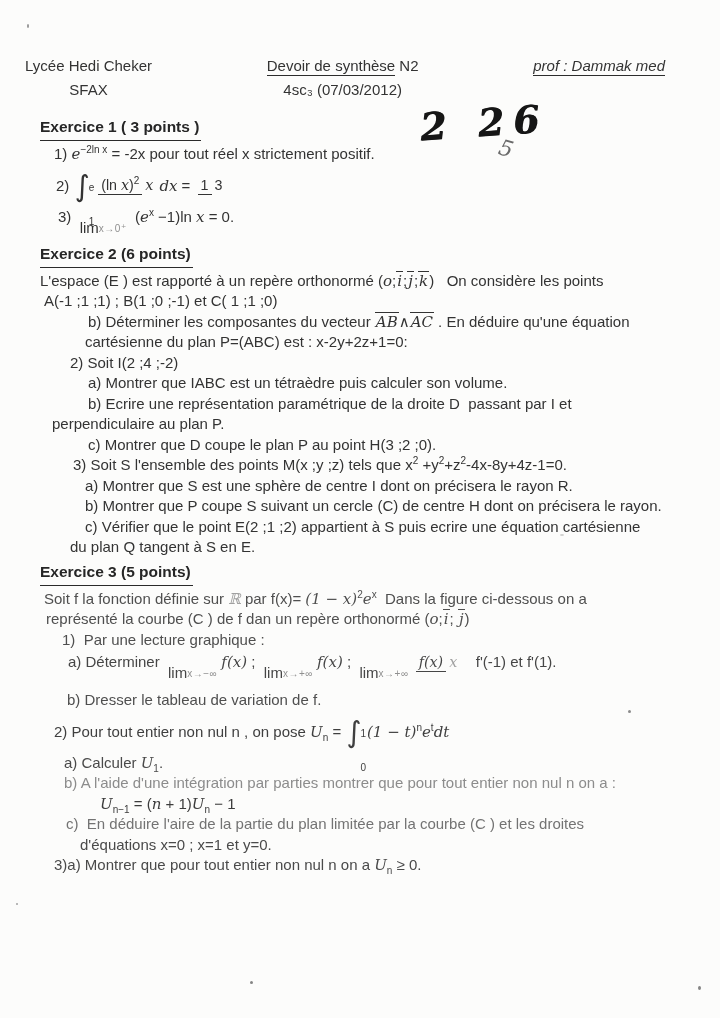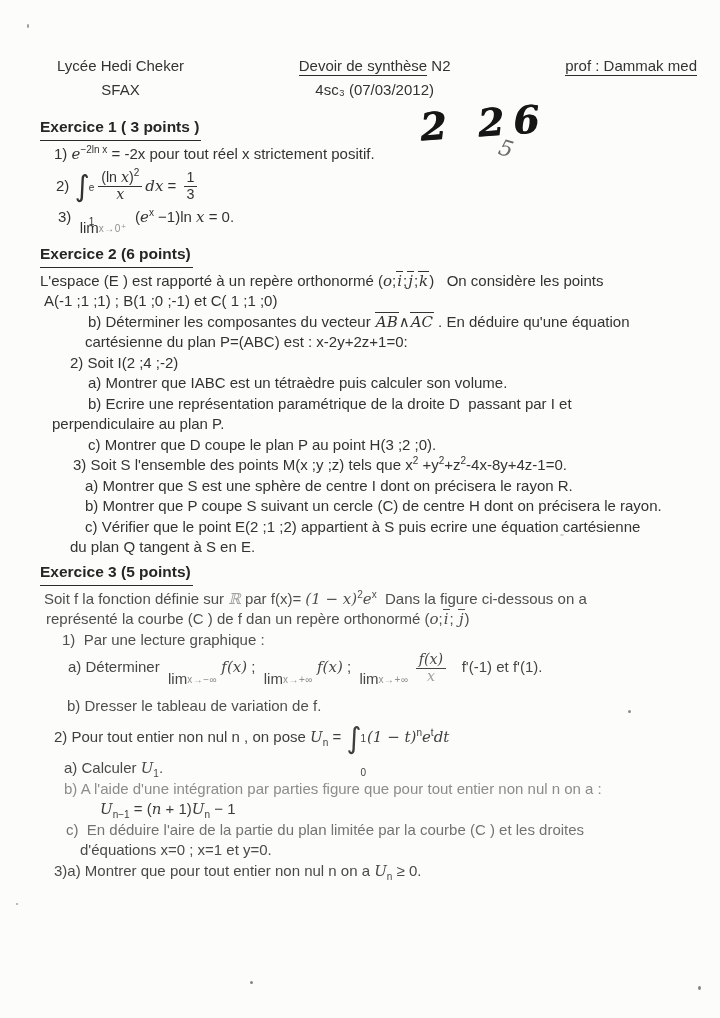--- a/index.html
+++ b/index.html
@@ -4,24 +4,24 @@
 <style>
   html,body{margin:0;padding:0;}
   body{
     width:720px;height:1018px;position:relative;overflow:hidden;
     background:#fcfcfb;color:#333;
     font-family:"Liberation Sans","DejaVu Sans",sans-serif;
     font-size:15px;
   }
   .page{position:absolute;inset:0;}
   
-  .hdr{position:absolute;top:54px;left:57px;width:640px;display:flex;justify-content:space-between;align-items:flex-start;}
+  .hdr{position:absolute;top:54px;left:25px;width:640px;display:flex;justify-content:space-between;align-items:flex-start;}
   .hdr-left{text-align:center;line-height:24px;}
   .hdr-center{text-align:center;line-height:24px;}
-  .hdr-right{line-height:24px;}
+  .hdr-right{line-height:24px;font-style:italic;}
   .ul{border-bottom:1.5px solid #2c2c2c;padding-bottom:1px;}
   
   .hw{
     position:absolute;left:420px;top:100px;
     font-family:"DejaVu Serif",serif;font-style:italic;font-weight:bold;
     font-size:38px;letter-spacing:9px;color:#161616;
     transform:rotate(-4deg);text-shadow:0.6px 0.4px 0 #161616;
   }
   .hw5{
     position:absolute;left:499px;top:136px;
@@ -37,21 +37,21 @@
   .exh.mt{margin-top:7px;}
   .exh.mt2{margin-top:5px;}
   .line{white-space:pre;line-height:20.5px;min-height:20.5px;color:#333;}
   .line.tall{margin:4px 0 4px 0;line-height:34px;}
   .line.tall2{margin:2px 0 10px 0;}
   
   .mi{font-family:"DejaVu Serif",serif;font-style:italic;}
   sup{font-size:10px;line-height:0;}
   sub{font-size:10px;line-height:0;}
   .vec{border-top:1.4px solid currentColor;padding:0 1px;}
-  .frac{display:inline-flex;flex-direction:column;text-align:center;vertical-align:middle;margin:0 3px;line-height:1.12;font-size:0.95em;}
+  .frac{display:inline-flex;flex-direction:row;text-align:center;vertical-align:middle;margin:0 3px;line-height:1.12;font-size:0.95em;}
   .frac .num{border-bottom:1.5px solid currentColor;padding:0 3px;}
   .frac .den{padding:0 3px;}
   .intg{display:inline-flex;align-items:center;vertical-align:middle;margin:0 1px;}
   .isym{font-size:29px;line-height:1;font-family:"DejaVu Sans",sans-serif;}
   .ibounds{display:inline-flex;flex-direction:column;justify-content:space-between;height:32px;font-size:10px;margin-left:-1px;}
   .lim{display:inline-flex;flex-direction:row;align-items:center;line-height:1;vertical-align:-11px;}
   .limtop{font-size:15px;}
   .limunder{font-size:10px;color:#8f8f8f;margin-top:3px;letter-spacing:0.5px;}
   .faint{color:#a0a0a0;}
   
@@ -114,21 +114,21 @@
 
     <h2 class="exh mt2">Exercice 3 (5 points)</h2>
     <section>
         <div class="line" style="margin-left: 4px; color: rgb(79, 79, 79);">Soit f la fonction définie sur <span class="mi faint">ℝ</span> par f(x)= <span class="mi">(1 − x)</span><sup>2</sup><span class="mi">e</span><sup>x</sup>  Dans la figure ci-dessous on a</div>
         <div class="line" style="margin-left: 6px; color: rgb(79, 79, 79);">représenté la courbe (C ) de f dan un repère orthonormé (<span class="mi">o</span>;<span class="vec mi">i</span>; <span class="vec mi">j</span>)</div>
         <div class="line" style="margin-left: 22px; color: rgb(79, 79, 79);">1)  Par une lecture graphique :</div>
         <div class="line tall2" style="margin-left: 28px; color: rgb(70, 70, 70);">a) Déterminer  <span class="lim"><span class="limtop">lim</span><span class="limunder">x→−∞</span></span> <span class="mi">f(x)</span> ;  <span class="lim"><span class="limtop">lim</span><span class="limunder">x→+∞</span></span> <span class="mi">f(x)</span> ;  <span class="lim"><span class="limtop">lim</span><span class="limunder">x→+∞</span></span> <span class="frac"><span class="num"><span class="mi">f(x)</span></span><span class="den"><span class="mi faint">x</span></span></span>   f'(-1) et f'(1).</div>
         <div class="line" style="margin-left: 27px; color: rgb(79, 79, 79);">b) Dresser le tableau de variation de f.</div>
         <div class="line tall" style="margin-left: 14px; color: rgb(63, 63, 63);">2) Pour tout entier non nul n , on pose <span class="mi">U</span><sub>n</sub> = <span class="intg"><span class="isym">∫</span><span class="ibounds"><span>1</span><span>0</span></span></span><span class="mi">(1 − t)</span><sup>n</sup><span class="mi">e</span><sup>t</sup><span class="mi">dt</span></div>
         <div class="line" style="margin-left: 24px; color: rgb(74, 74, 74);">a) Calculer <span class="mi">U</span><sub>1</sub>.</div>
-        <div class="line" style="margin-left: 24px; color: rgb(140, 140, 140);">b) A l'aide d'une intégration par parties figure que pour tout entier non nul n on a :</div>
+        <div class="line" style="margin-left: 24px; color: rgb(140, 140, 140);">b) A l'aide d'une intégration par parties montrer que pour tout entier non nul n on a :</div>
         <div class="line" style="margin-left: 60px; color: rgb(60, 60, 60);"><span class="mi">U</span><sub>n−1</sub> = (<span class="mi">n</span> + 1)<span class="mi">U</span><sub>n</sub> − 1</div>
         <div class="line" style="margin-left: 26px; color: #737373;">c)  En déduire l'aire de la partie du plan limitée par la courbe (C ) et les droites</div>
         <div class="line" style="margin-left: 40px; color: rgb(74, 74, 74);">d'équations x=0 ; x=1 et y=0.</div>
         <div class="line" style="margin-left: 14px; color: rgb(74, 74, 74);">3)a) Montrer que pour tout entier non nul n on a <span class="mi">U</span><sub>n</sub> ≥ 0.</div>
       </section>
   </main>
 
 </div>
 
 </body></html>

